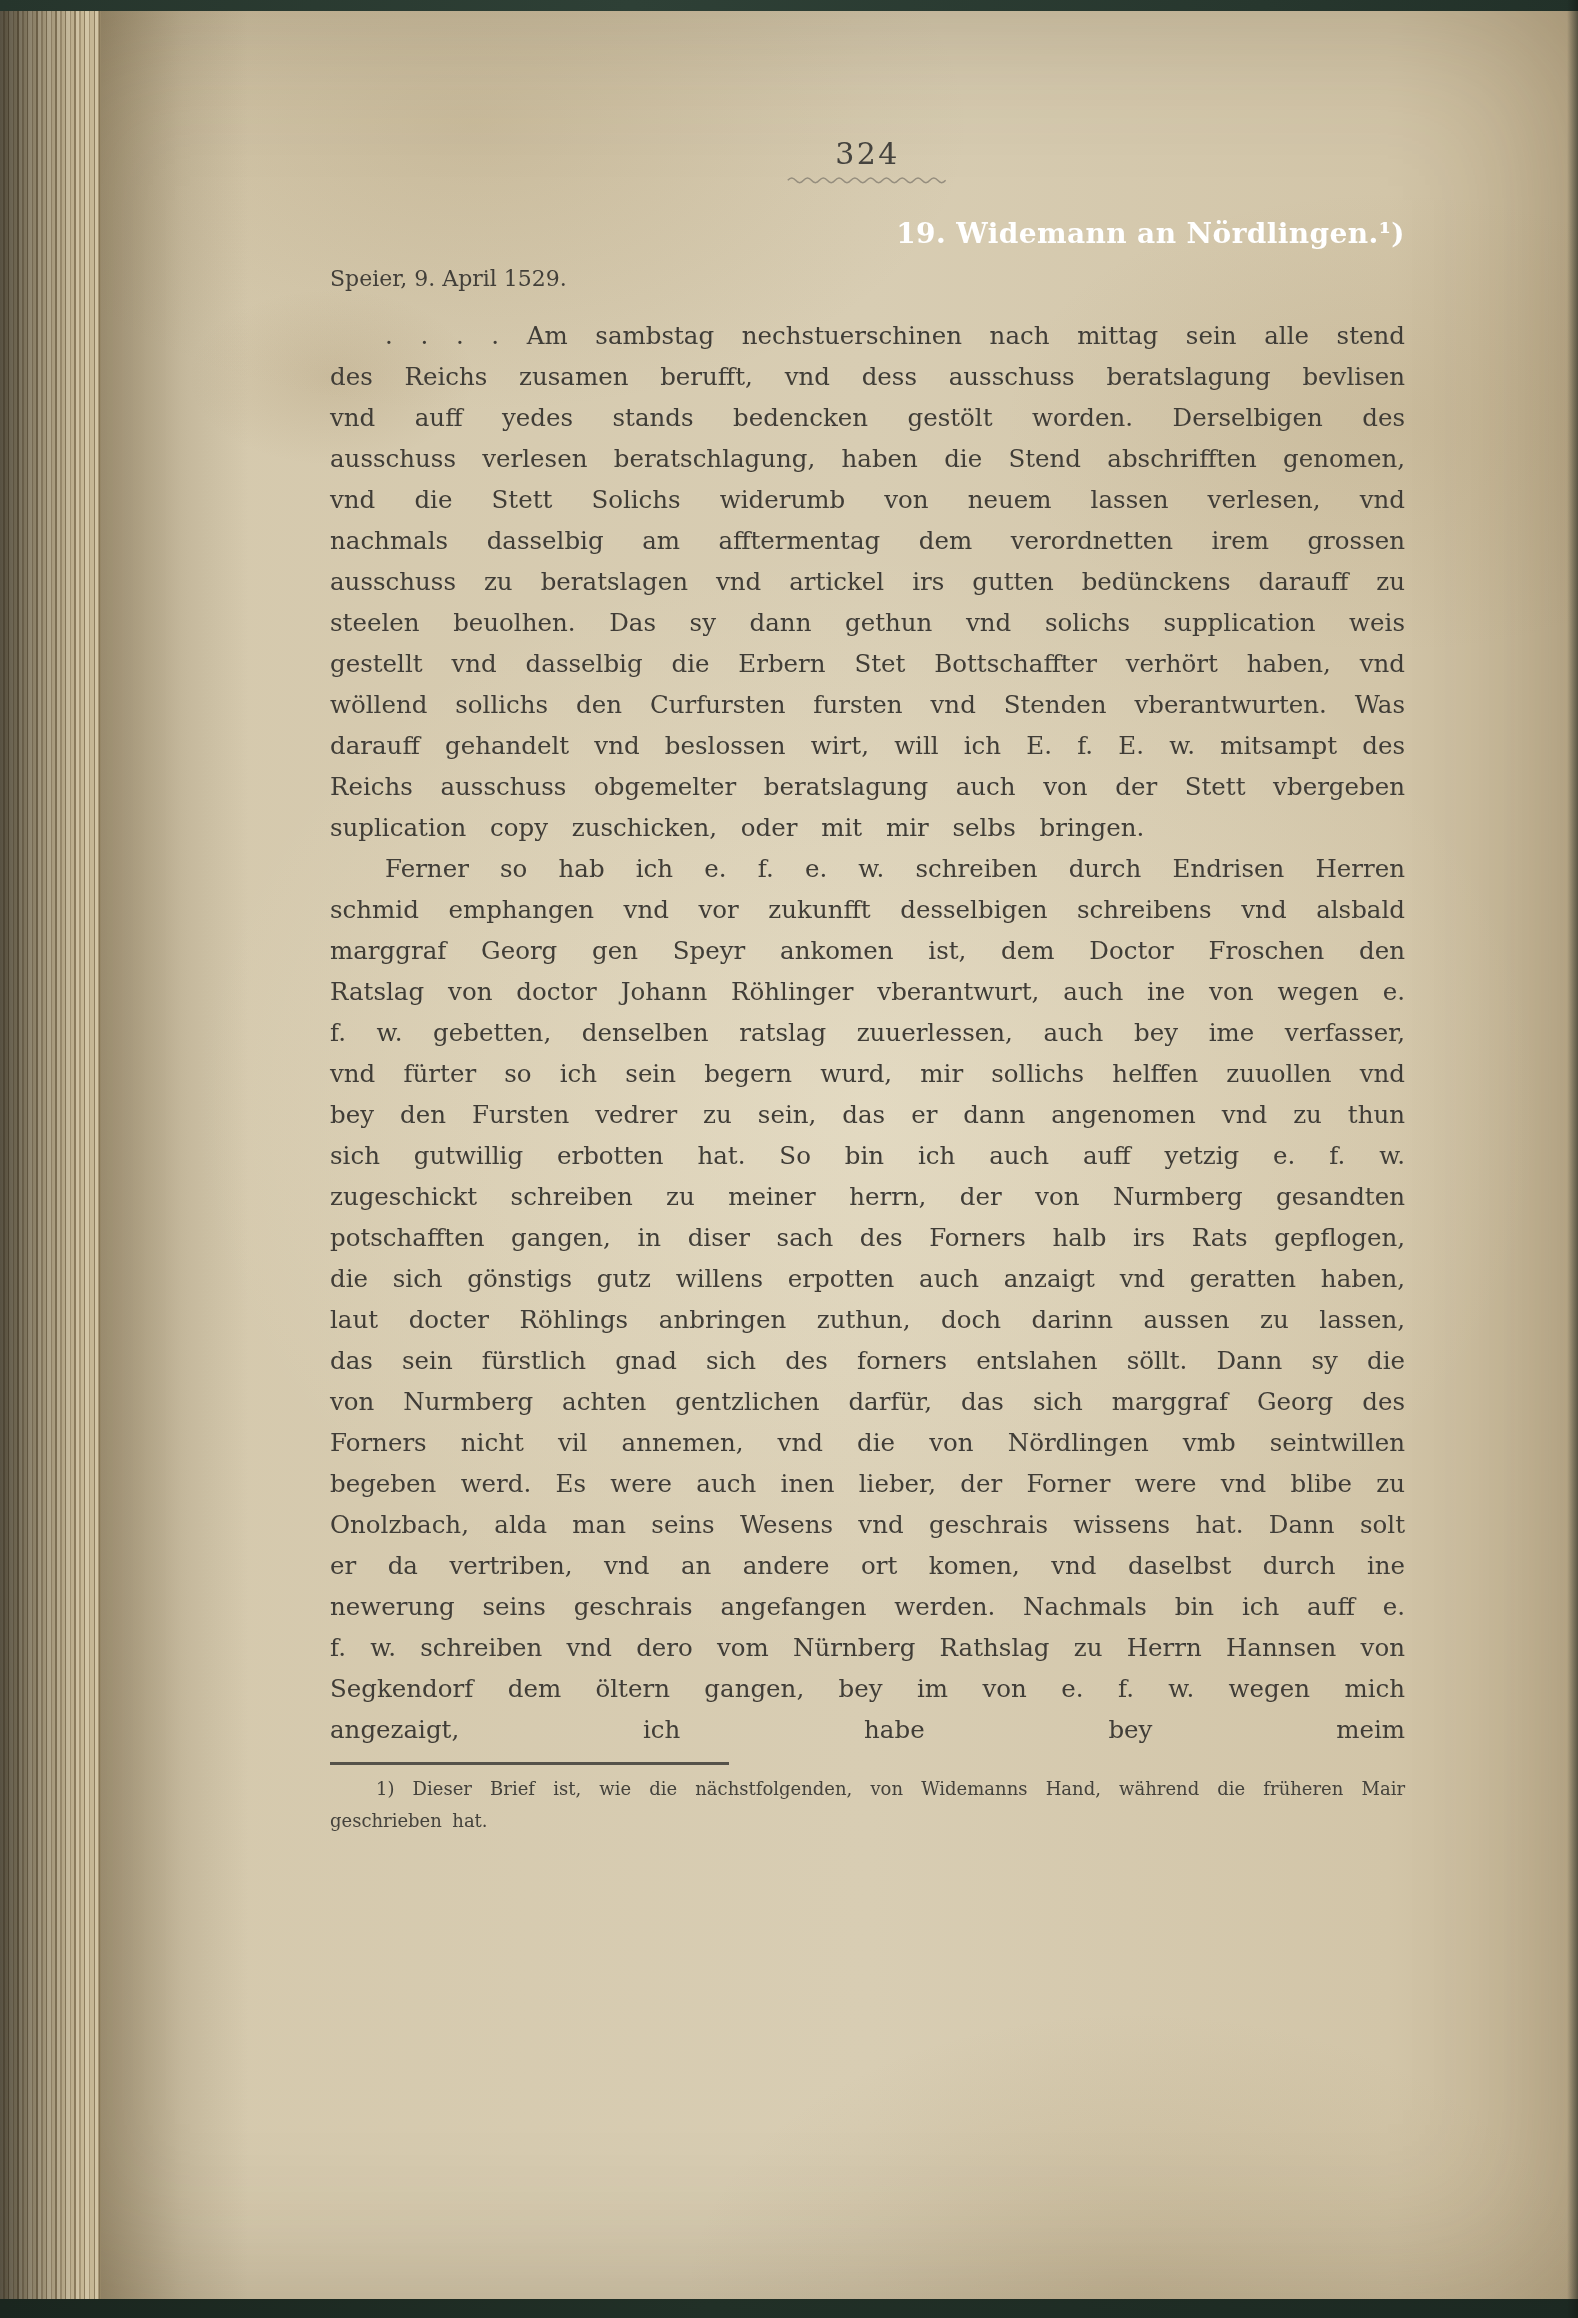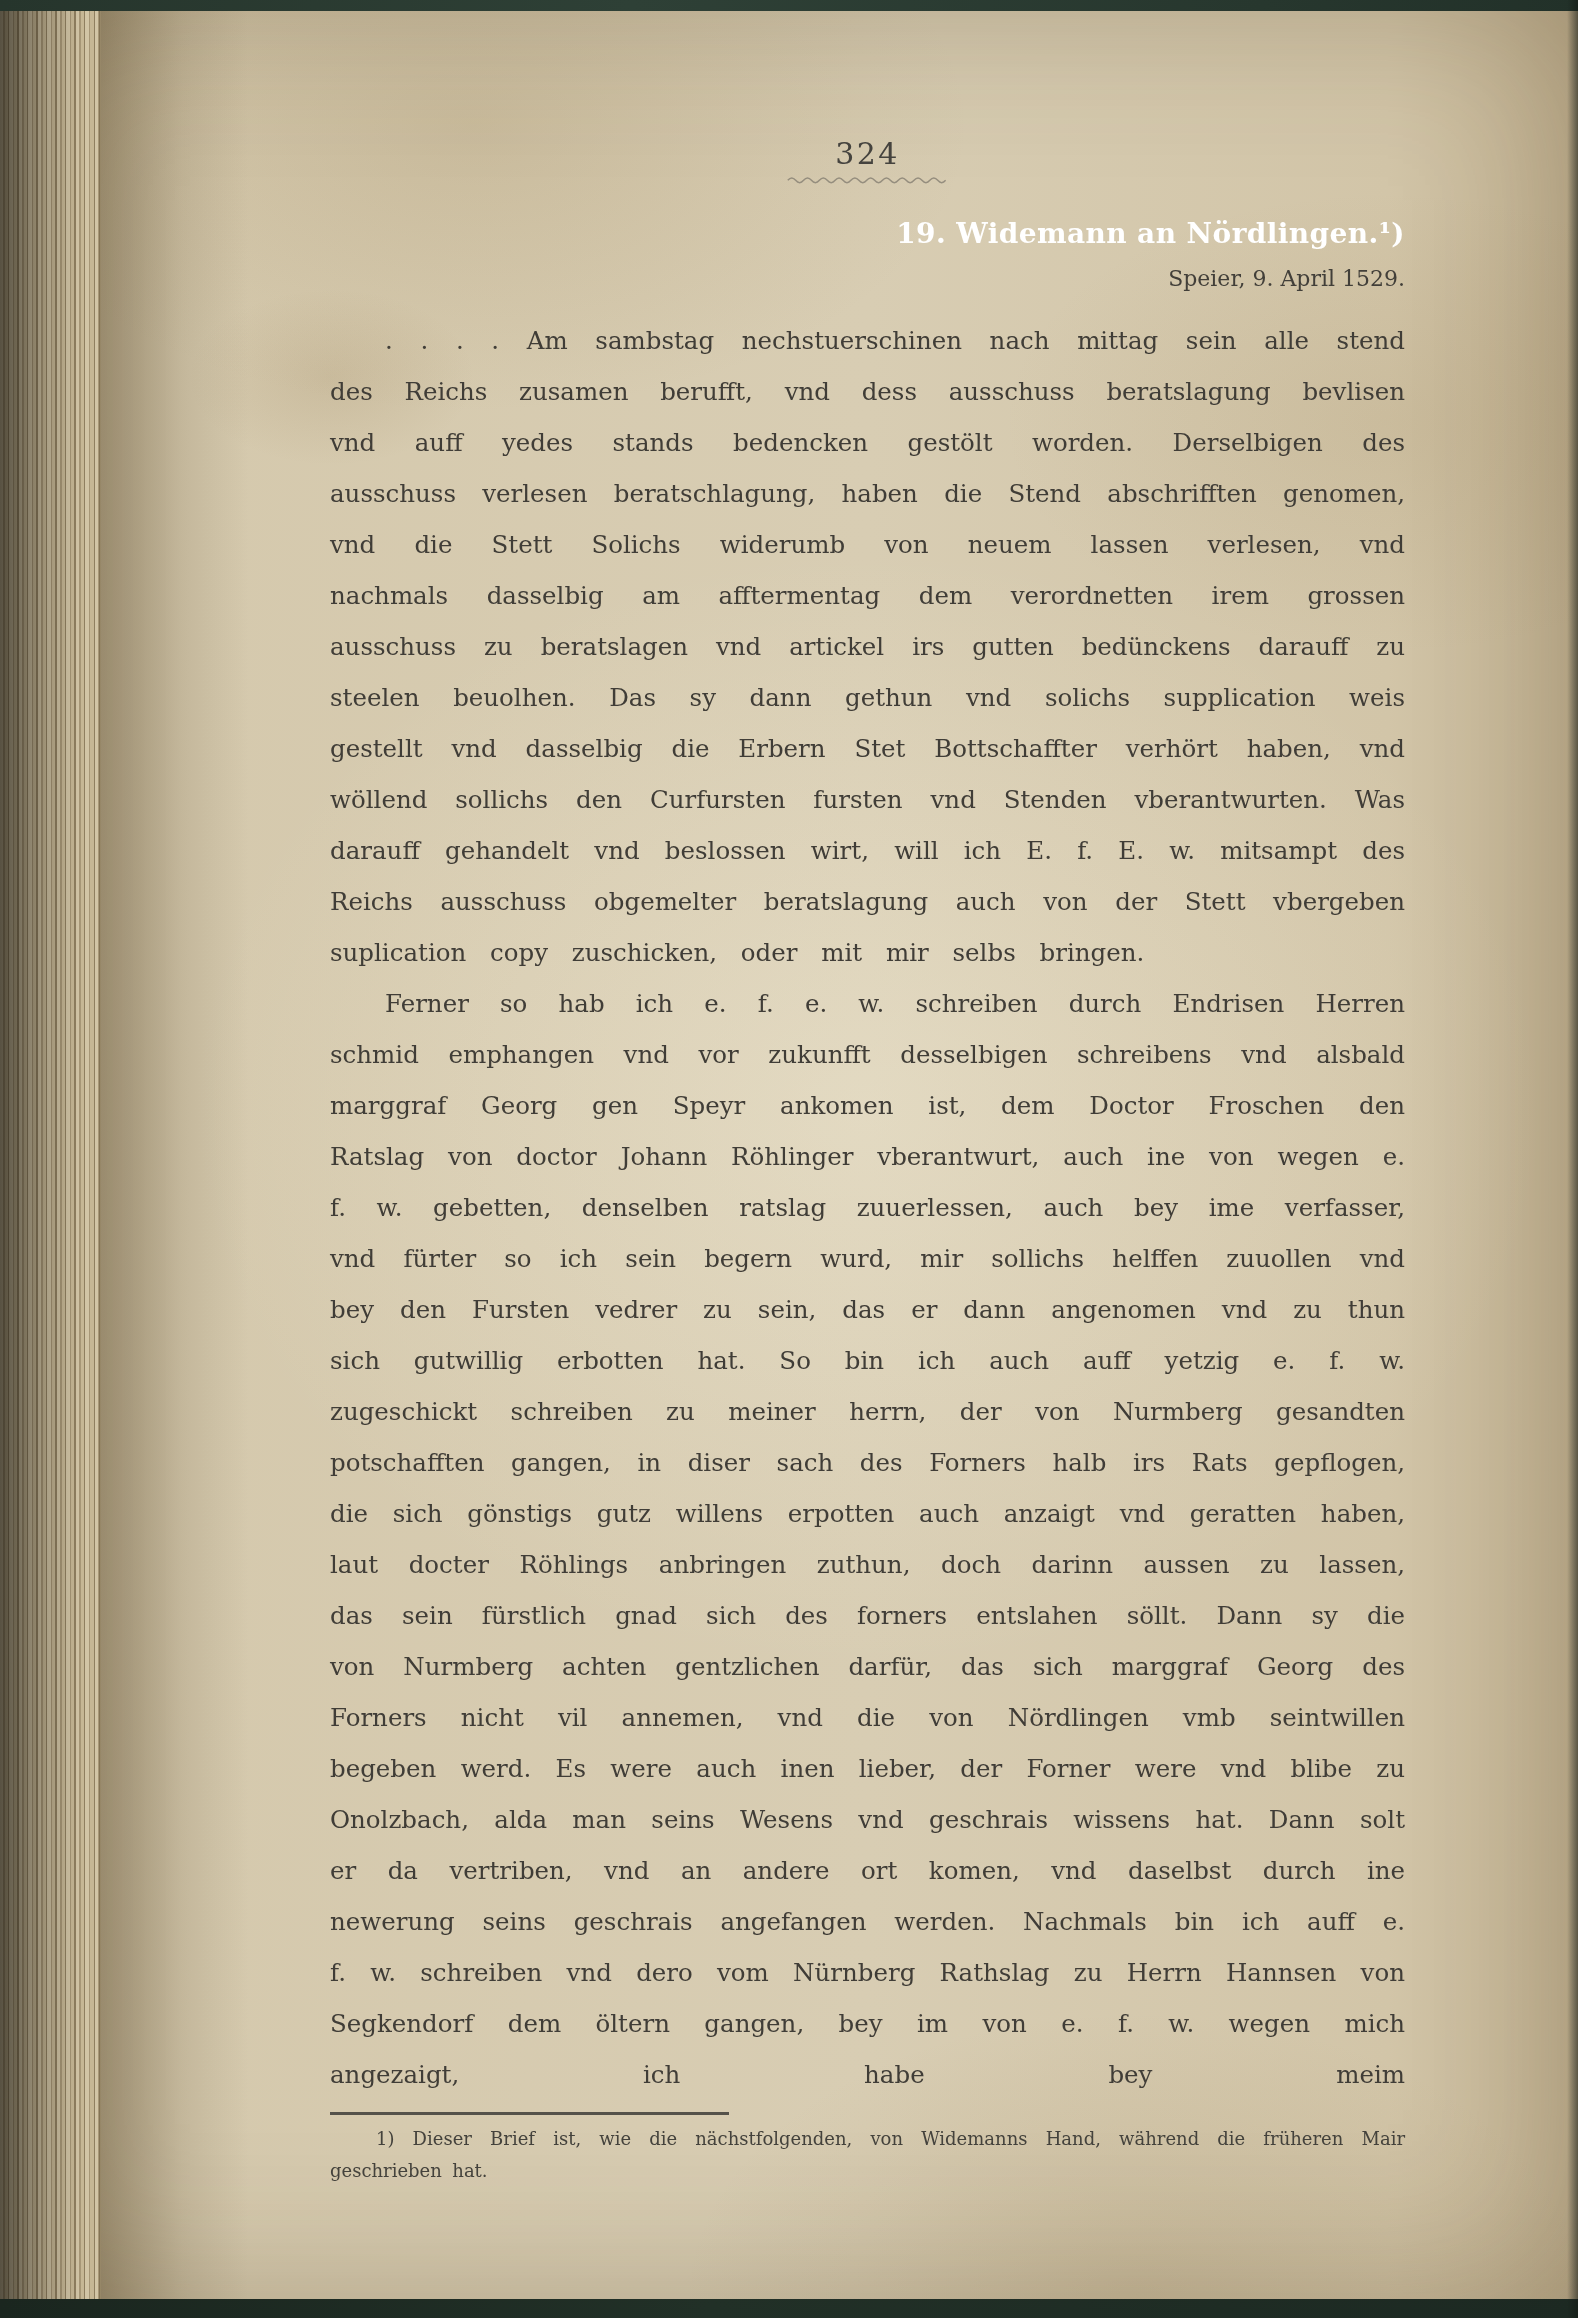--- a/index.html
+++ b/index.html
@@ -93,28 +93,28 @@
   .heading {
     margin: 33px 0 0;
     text-align: right;
     font-size: 28px;
     font-weight: bold;
     letter-spacing: 0.4px;
     color: #ffffff;
   }
   .dateline {
     margin-top: 16px;
-    text-align: right;
+    text-align: left;
     font-size: 22px;
     color: #423f39;
   }
   .bodytext {
     margin-top: 24px;
     font-size: 24.5px;
-    line-height: 51px;
+    line-height: 41px;
     text-align: justify;
     word-spacing: 16px;
     color: #403d37;
   }
   .para { margin: 0; text-indent: 55px; }
   .para-last { text-align-last: justify; }
   .footnote-rule {
     margin-top: 12.6px;
     width: 399px;
     height: 2.4px;

